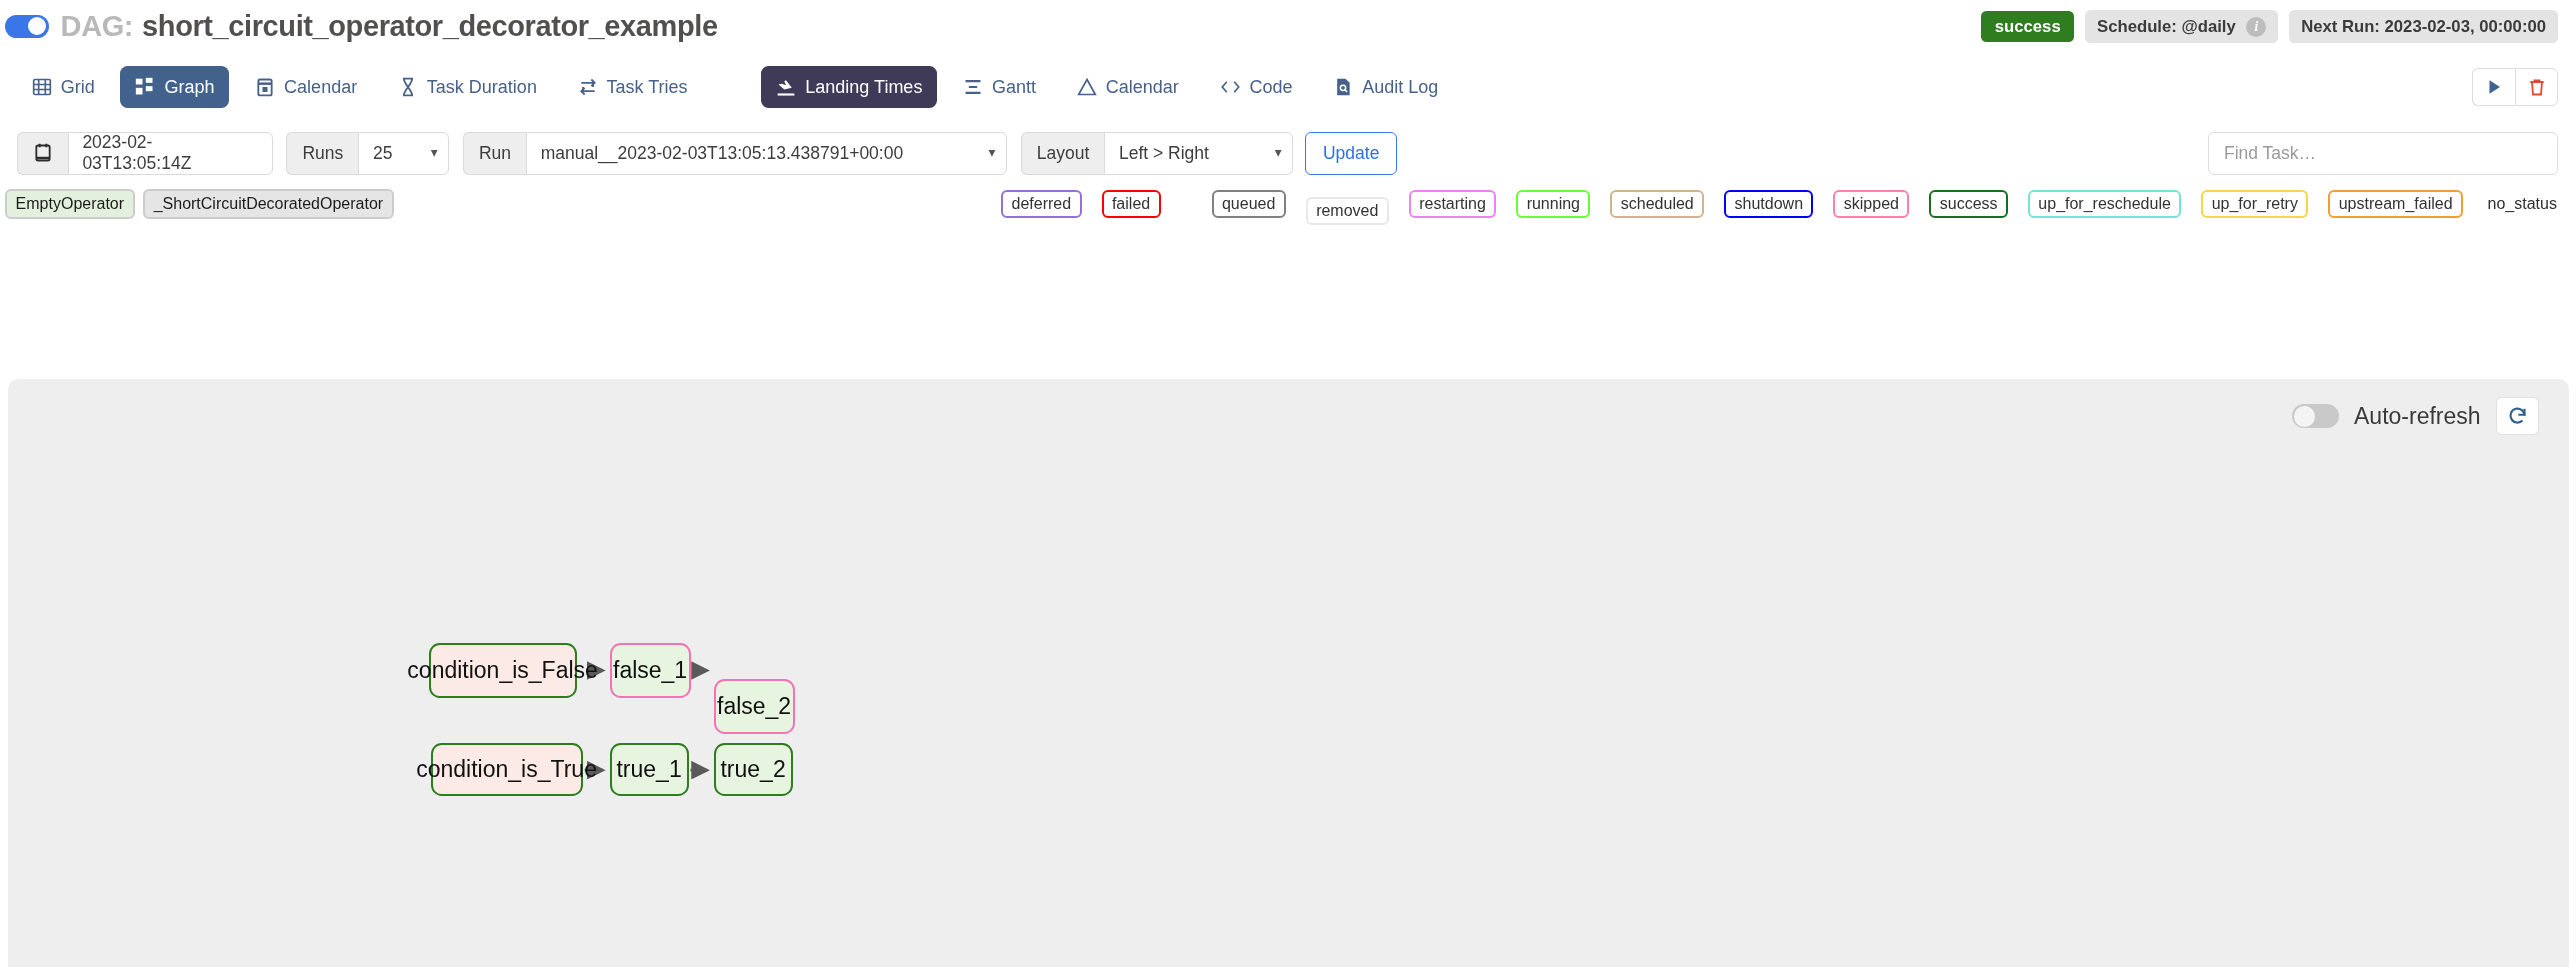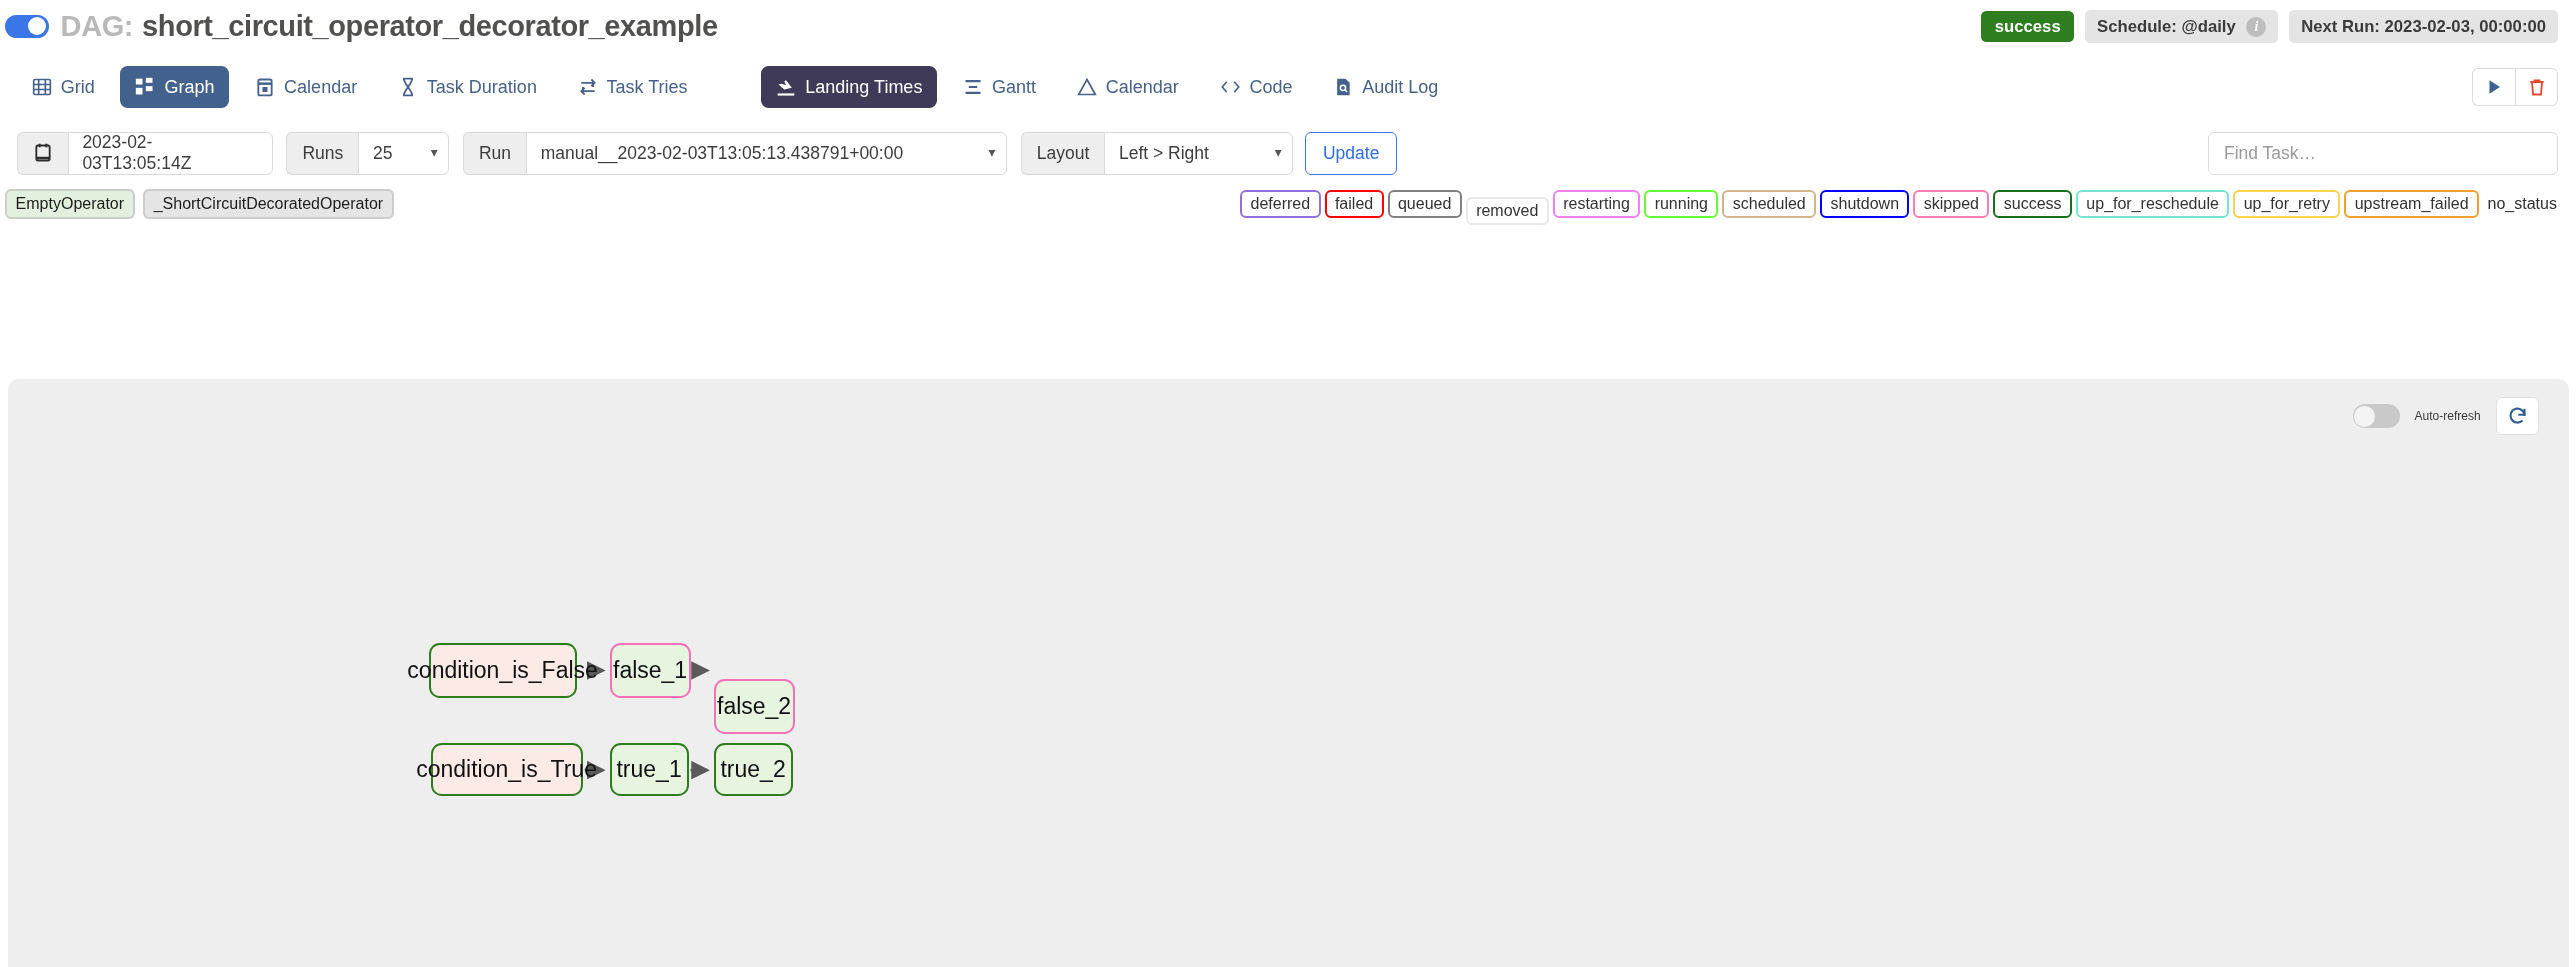--- a/index.html
+++ b/index.html
@@ -129,21 +129,21 @@
     display: flex; align-items: center;
     height: 38px; padding: 0 10.7px 0 4.6px; position: relative;
   }
   .op-chips { display: flex; gap: 7.6px; }
   .chip {
     font-size: 16px; color: #1c1c1c;
     padding: 3.8px 9px; border-radius: 6px;
     border: 2.3px solid #cccccc; white-space: nowrap;
   }
   .status-chips {
-    margin-left: auto; display: flex; align-items: center; gap: 4px;
+    margin-left: auto; display: flex; align-items: center; gap: 20px;
   }
   .schip {
     font-size: 16px; color: #333333;
     padding: 3px 8.4px; border-radius: 6px;
     border: 2.3px solid #999; background: #ffffff; white-space: nowrap;
   }
   .schip.plain { border: none; background: transparent; color: #2f2f2f; padding-left: 4.6px; }
 
   
   .canvas {
@@ -158,21 +158,21 @@
   }
   .ar-toggle {
     width: 47px; height: 24px; border-radius: 12px;
     background: #c9c9c9; position: relative;
   }
   .ar-toggle .knob {
     position: absolute; top: 1.5px; left: 1.5px;
     width: 21px; height: 21px; border-radius: 50%;
     background: #f4f4f4;
   }
-  .ar-label { font-size: 12px; color: #3a3a3a; }
+  .ar-label { font-size: 23px; color: #3a3a3a; }
   .refresh-btn {
     width: 43px; height: 38px; background: #ffffff;
     border: 0.8px solid #e0e0e0; border-radius: 6px;
     display: flex; align-items: center; justify-content: center;
     cursor: pointer;
   }
 
   .graph-area { position: absolute; inset: 0; }
   .node {
     position: absolute;
@@ -371,21 +371,21 @@
 </div>
 
 <div class="legend">
   <div class="op-chips">
       <div class="chip" style="background: rgb(227, 240, 221); border-color: rgb(204, 204, 204);">EmptyOperator</div>
       <div class="chip" style="background: #e5e5e5; border-color: rgb(204, 204, 204);">_ShortCircuitDecoratedOperator</div>
     </div>
   <div class="status-chips">
       <div class="schip" style="border-color: rgb(147, 112, 219);">deferred</div>
       <div class="schip" style="border-color: rgb(255, 0, 0);">failed</div>
-      <div class="schip" style="border-color: rgb(128, 128, 128);">queued</div>
+      <div class="schip" style="border-color: rgb(128, 128, 128); margin-left: 31px;">queued</div>
       <div class="schip" style="border-color: rgb(232, 232, 232); margin-top: 13px;">removed</div>
       <div class="schip" style="border-color: rgb(238, 130, 238);">restarting</div>
       <div class="schip" style="border-color: rgb(102, 255, 51);">running</div>
       <div class="schip" style="border-color: rgb(210, 180, 140);">scheduled</div>
       <div class="schip" style="border-color: rgb(0, 0, 255);">shutdown</div>
       <div class="schip" style="border-color: rgb(255, 126, 176);">skipped</div>
       <div class="schip" style="border-color: rgb(23, 113, 27);">success</div>
       <div class="schip" style="border-color: rgb(115, 229, 213);">up_for_reschedule</div>
       <div class="schip" style="border-color: rgb(252, 211, 77);">up_for_retry</div>
       <div class="schip" style="border-color: rgb(240, 160, 48);">upstream_failed</div>

